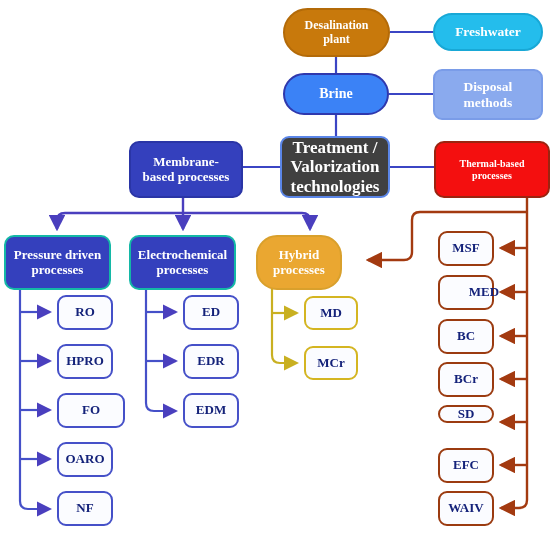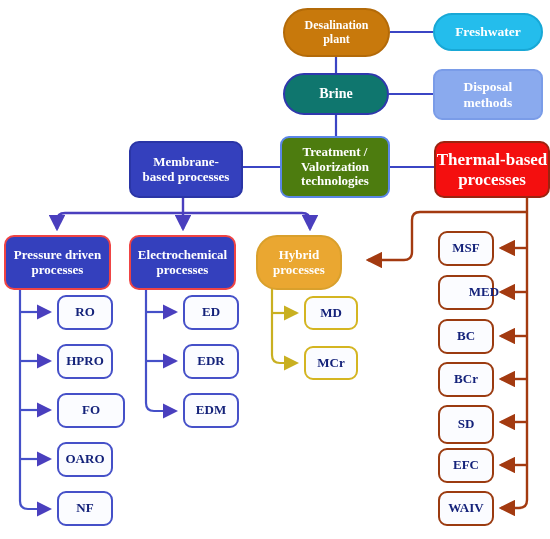--- a/index.html
+++ b/index.html
@@ -8,31 +8,31 @@
   #svg-layer{position:absolute;left:0;top:0;width:550px;height:539px;}
   .node{position:absolute;box-sizing:border-box;display:flex;align-items:center;
         justify-content:center;text-align:center;font-weight:bold;line-height:1.12;
         white-space:pre-line;}
 
   
   .n-desal{background:#c8790c;border:2px solid #b36a08;color:#ffffff;border-radius:26px;
            font-size:12px;}
   .n-fresh{background:#24bdec;border:2px solid #18a8d6;color:#ffffff;border-radius:22px;
            font-size:13.5px;}
-  .n-brine{background:#0f766e;border:2px solid #2f38ad;color:#ffffff;border-radius:24px;
+  .n-brine{background:#3b82f6;border:2px solid #2f38ad;color:#ffffff;border-radius:24px;
            font-size:14px;}
   .n-disposal{background:#8aaaee;border:2px solid #7a9ce8;color:#ffffff;border-radius:9px;
            font-size:13.5px;}
-  .n-treat{background:#4d7c0f;border:2px solid #5b86e8;color:#ffffff;border-radius:9px;
-           font-size:13px;}
+  .n-treat{background:#404040;border:2px solid #5b86e8;color:#ffffff;border-radius:9px;
+           font-size:17px;}
   .n-membrane{background:#3440bd;border:2px solid #2a35a6;color:#ffffff;border-radius:10px;
            font-size:13px;}
   .n-thermal{background:#f40f0f;border:2px solid #9b2410;color:#ffffff;border-radius:10px;
-           font-size:17px;}
-  .n-pressure,.n-electro{background:#3440bd;border:2px solid #ef4444;color:#ffffff;
+           font-size:10px;}
+  .n-pressure,.n-electro{background:#3440bd;border:2px solid #14b8a6;color:#ffffff;
            border-radius:10px;font-size:13px;}
   .n-hybrid{background:#eaa731;border:2px solid #d9a02c;color:#ffffff;border-radius:10px;
            font-size:13px;}
 
   
   .leaf{background:#fbfcff;border-radius:9px;color:#14227a;font-size:13px;}
   .leaf-blue{border:2px solid #4550c8;}
   .leaf-gold{border:2px solid #d4b521;}
   .leaf-red{border:2px solid #9b3b10;}
 </style>
@@ -147,17 +147,17 @@
   <div class="node leaf leaf-blue" style="left:183px;top:344px;width:56px;height:35px;">EDR</div>
   <div class="node leaf leaf-blue" style="left:183px;top:393px;width:56px;height:35px;">EDM</div>
 
   <div class="node leaf leaf-gold" style="left:304px;top:296px;width:54px;height:34px;">MD</div>
   <div class="node leaf leaf-gold" style="left:304px;top:346px;width:54px;height:34px;">MCr</div>
 
   <div class="node leaf leaf-red" style="left:438px;top:231px;width:56px;height:35px;">MSF</div>
   <div class="node leaf leaf-red" style="left:438px;top:275px;width:56px;height:35px;padding-left:36px;">MED</div>
   <div class="node leaf leaf-red" style="left:438px;top:319px;width:56px;height:35px;">BC</div>
   <div class="node leaf leaf-red" style="left:438px;top:362px;width:56px;height:35px;">BCr</div>
-  <div class="node leaf leaf-red" style="left:438px;top:405px;width:56px;height:39px;">SD</div>
+  <div class="node leaf leaf-red" style="left:438px;top:405px;width:56px;height:18px;">SD</div>
   <div class="node leaf leaf-red" style="left:438px;top:448px;width:56px;height:35px;">EFC</div>
   <div class="node leaf leaf-red" style="left:438px;top:491px;width:56px;height:35px;">WAIV</div>
 
 </div>
 
 </body></html>

